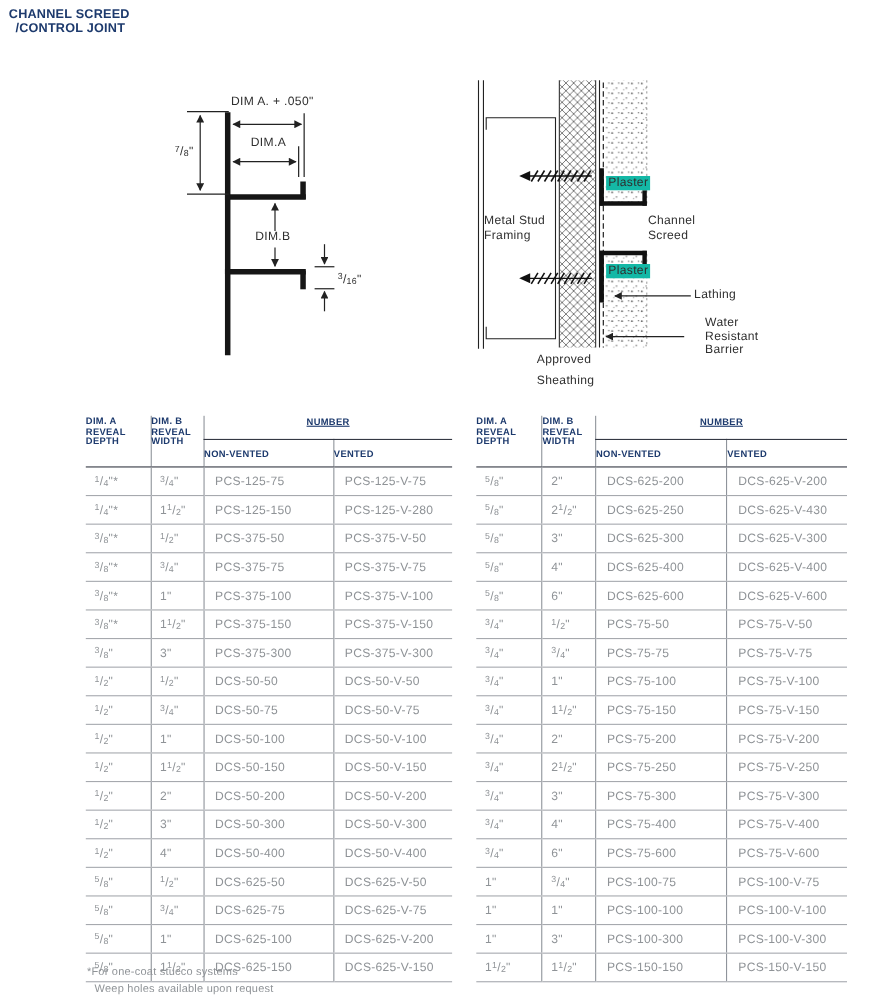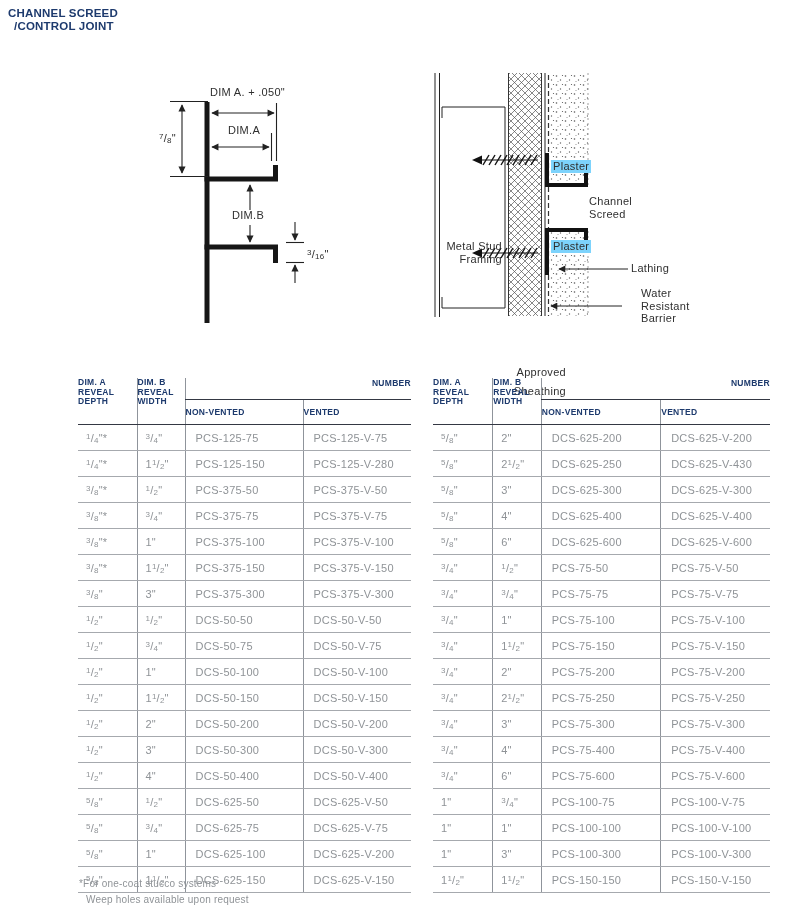--- a/index.html
+++ b/index.html
@@ -7,38 +7,38 @@
        font-family:"Liberation Sans",sans-serif;-webkit-font-smoothing:antialiased;}
   .abs{position:absolute;}
 
   
   #page-title{left:8px;top:7px;color:#1d3a6d;font-weight:bold;font-size:11.5px;line-height:13px;letter-spacing:.2px;}
   #page-title .t2{padding-left:6px;}
 
   
   .diagram{position:absolute;}
   .dlabel{position:absolute;font-size:11px;color:#2f2f2f;letter-spacing:.3px;line-height:13px;white-space:pre-line;}
-  .dlabel.center{text-align:right;margin-top:45px;}
+  .dlabel.center{text-align:left;}
   .dlabel.right{text-align:right;}
-  .dlabel.bgw{background:#7dd3fc;padding:0 2px;}
+  .dlabel.bgw{background:#14b8a6;padding:0 2px;}
 
   
   .fn{font-size:8px;position:relative;top:-3px;}
   .fd{font-size:8px;position:relative;top:1px;}
 
   
   table.spec{border-collapse:collapse;table-layout:fixed;width:333px;}
   table.spec th,table.spec td{padding:0;margin:0;}
   table.spec col.c1{width:59px;} table.spec col.c2{width:48px;}
   table.spec col.c3{width:118px;} table.spec col.c4{width:108px;}
   .bl{border-left:1px solid #8f949b;}
   th.ha{color:#1d3a6d;font-size:8.5px;line-height:9.5px;text-align:left;vertical-align:top;
         padding:6px 2px 0 8px;letter-spacing:.3px;border-bottom:1px solid #343843;}
-  th.hnum{color:#1d3a6d;font-size:8.5px;text-align:right;vertical-align:top;height:21px;
-        padding:6px 0 0 10px;letter-spacing:.3px;border-bottom:1px solid #343843;}
+  th.hnum{color:#1d3a6d;font-size:8.5px;text-align:center;vertical-align:top;height:21px;
+        padding:6px 0 0 10px;letter-spacing:.3px;border-bottom:1px solid #343843;text-decoration:underline;}
   th.hsub{color:#1d3a6d;font-size:8.5px;text-align:left;vertical-align:middle;height:24px;
         padding:2px 0 0 10px;letter-spacing:.3px;border-bottom:1px solid #343843;}
   table.spec td{height:25px;font-size:11px;color:#8f9397;letter-spacing:.25px;
         border-bottom:1px solid #a6a9ae;vertical-align:middle;}
   table.spec td:nth-child(-n+2){padding-left:8px;}
   table.spec td:nth-child(n+3){padding-left:10px;}
   table.spec td:nth-child(n+2){border-left:1px solid #8f949b;}
 
   
   #footnotes{left:79px;top:876px;font-size:10px;color:#8f9397;line-height:15.5px;letter-spacing:.2px;}

